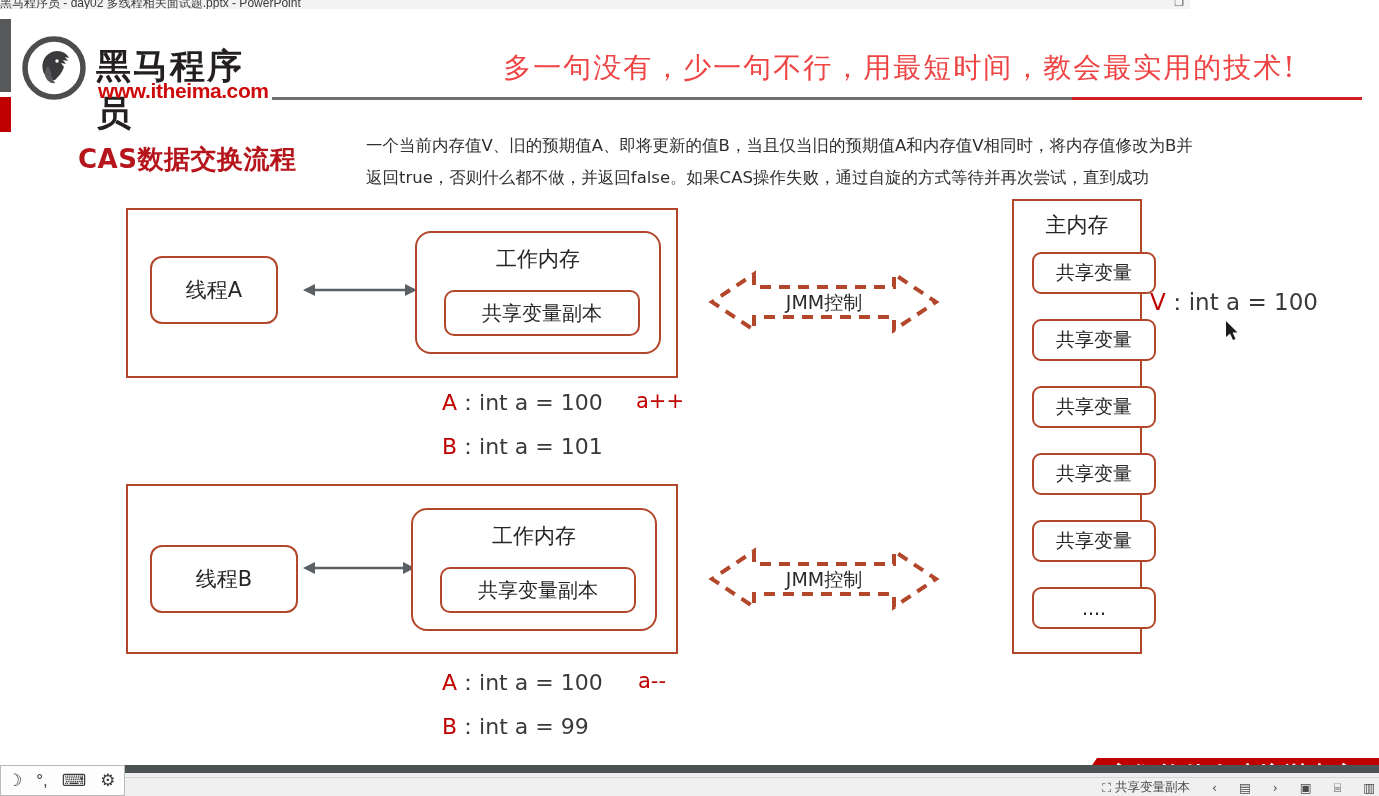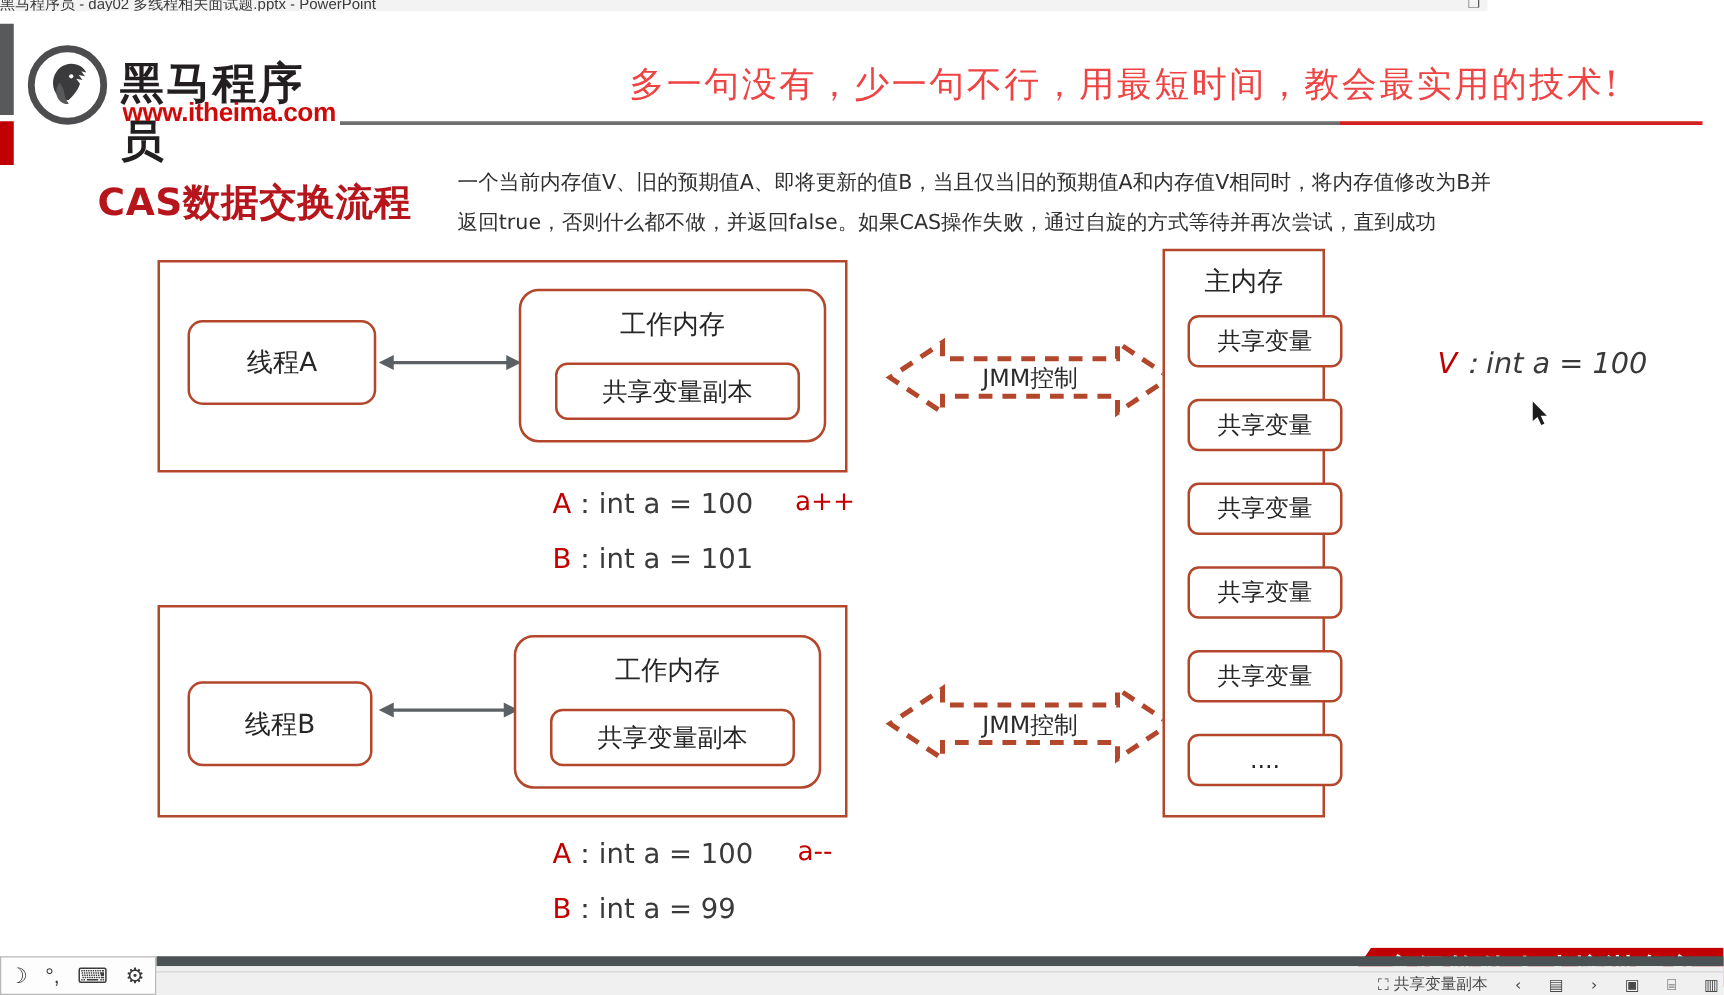--- a/index.html
+++ b/index.html
@@ -71,21 +71,21 @@
     background:#6f6f6f;
   }
   .header-rule-red {
     position:absolute; left:1072px; top:88px; width:290px; height:3px;
     background:#d21f1f;
   }
 
   
   .section-title {
     position:absolute; left:78px; top:133px;
-    font-size:30px; font-weight:bold; color:#b5151b;
+    font-size:26px; font-weight:bold; color:#b5151b;
     font-family:"DejaVu Sans","Liberation Sans",sans-serif;
     letter-spacing:0.5px;
   }
   .desc {
     position:absolute; left:366px; top:121px; width:900px;
     font-size:16.5px; color:#2f2f2f; line-height:32px;
     font-family:"DejaVu Sans","Liberation Sans",sans-serif;
   }
 
   
@@ -254,21 +254,21 @@
 
     <div class="section-title">CAS数据交换流程</div>
 
     <div class="desc">
       <div>一个当前内存值V、旧的预期值A、即将更新的值B，当且仅当旧的预期值A和内存值V相同时，将内存值修改为B并</div>
       <div>返回true，否则什么都不做，并返回false。如果CAS操作失败，通过自旋的方式等待并再次尝试，直到成功</div>
     </div>
 
     <div class="outer-box" style="left:126px; top:199px; width:552px; height:170px;"></div>
 
-    <div class="thread-box" style="left:150px; top:247px; width:151px; height:68px;">
+    <div class="thread-box" style="left:150px; top:247px; width:128px; height:68px;">
       <span>线程A</span>
     </div>
 
     <svg class="arrow-svg" style="left:303px; top:268px; width:114px; height:26px;" viewBox="0 0 114 26">
       <line x1="10" y1="13" x2="104" y2="13" stroke="#5a6063" stroke-width="2.6"></line>
       <polygon points="0,13 12,7 12,19" fill="#5a6063"></polygon>
       <polygon points="114,13 102,7 102,19" fill="#5a6063"></polygon>
     </svg>
 
     <div class="workmem-box" style="left:415px; top:222px; width:246px; height:123px;">
@@ -320,31 +320,31 @@
     </div>
 
     <div class="val-line" style="left:442px; top:659px;">
       <span class="val-key">A</span><span>：</span><span>int a = 100</span>
     </div>
     <div class="val-op" style="left:638px; top:660px;">a--</div>
     <div class="val-line" style="left:442px; top:703px;">
       <span class="val-key">B</span><span>：</span><span>int a = 99</span>
     </div>
 
-    <div class="mainmem" style="left:930px; top:190px; width:130px; height:455px;">
+    <div class="mainmem" style="left:1012px; top:190px; width:130px; height:455px;">
       <div class="mainmem-title">主内存</div>
       <div class="var-box" style="top:51px;">共享变量</div>
       <div class="var-box" style="top:118px;">共享变量</div>
       <div class="var-box" style="top:185px;">共享变量</div>
       <div class="var-box" style="top:252px;">共享变量</div>
       <div class="var-box" style="top:319px;">共享变量</div>
       <div class="var-box" style="top:386px;">....</div>
     </div>
 
-    <div class="v-line" style="left:1150px; top:266px;font-style:italic;">
+    <div class="v-line" style="left:1150px; top:278px;">
       <span class="val-key">V</span><span>：</span><span>int a = 100</span>
     </div>
 
     <svg class="cursor" style="left:1226px; top:312px;" viewBox="0 0 14 20">
       <polygon points="0,0 0,16 4,12.5 7,19 9.5,18 6.6,11.6 11.5,11.5" fill="#1c1c1c"></polygon>
     </svg>
 
     <div class="banner">
       <div class="banner-shape"></div>
       <div class="banner-text">高级软件人才培训专家</div>

